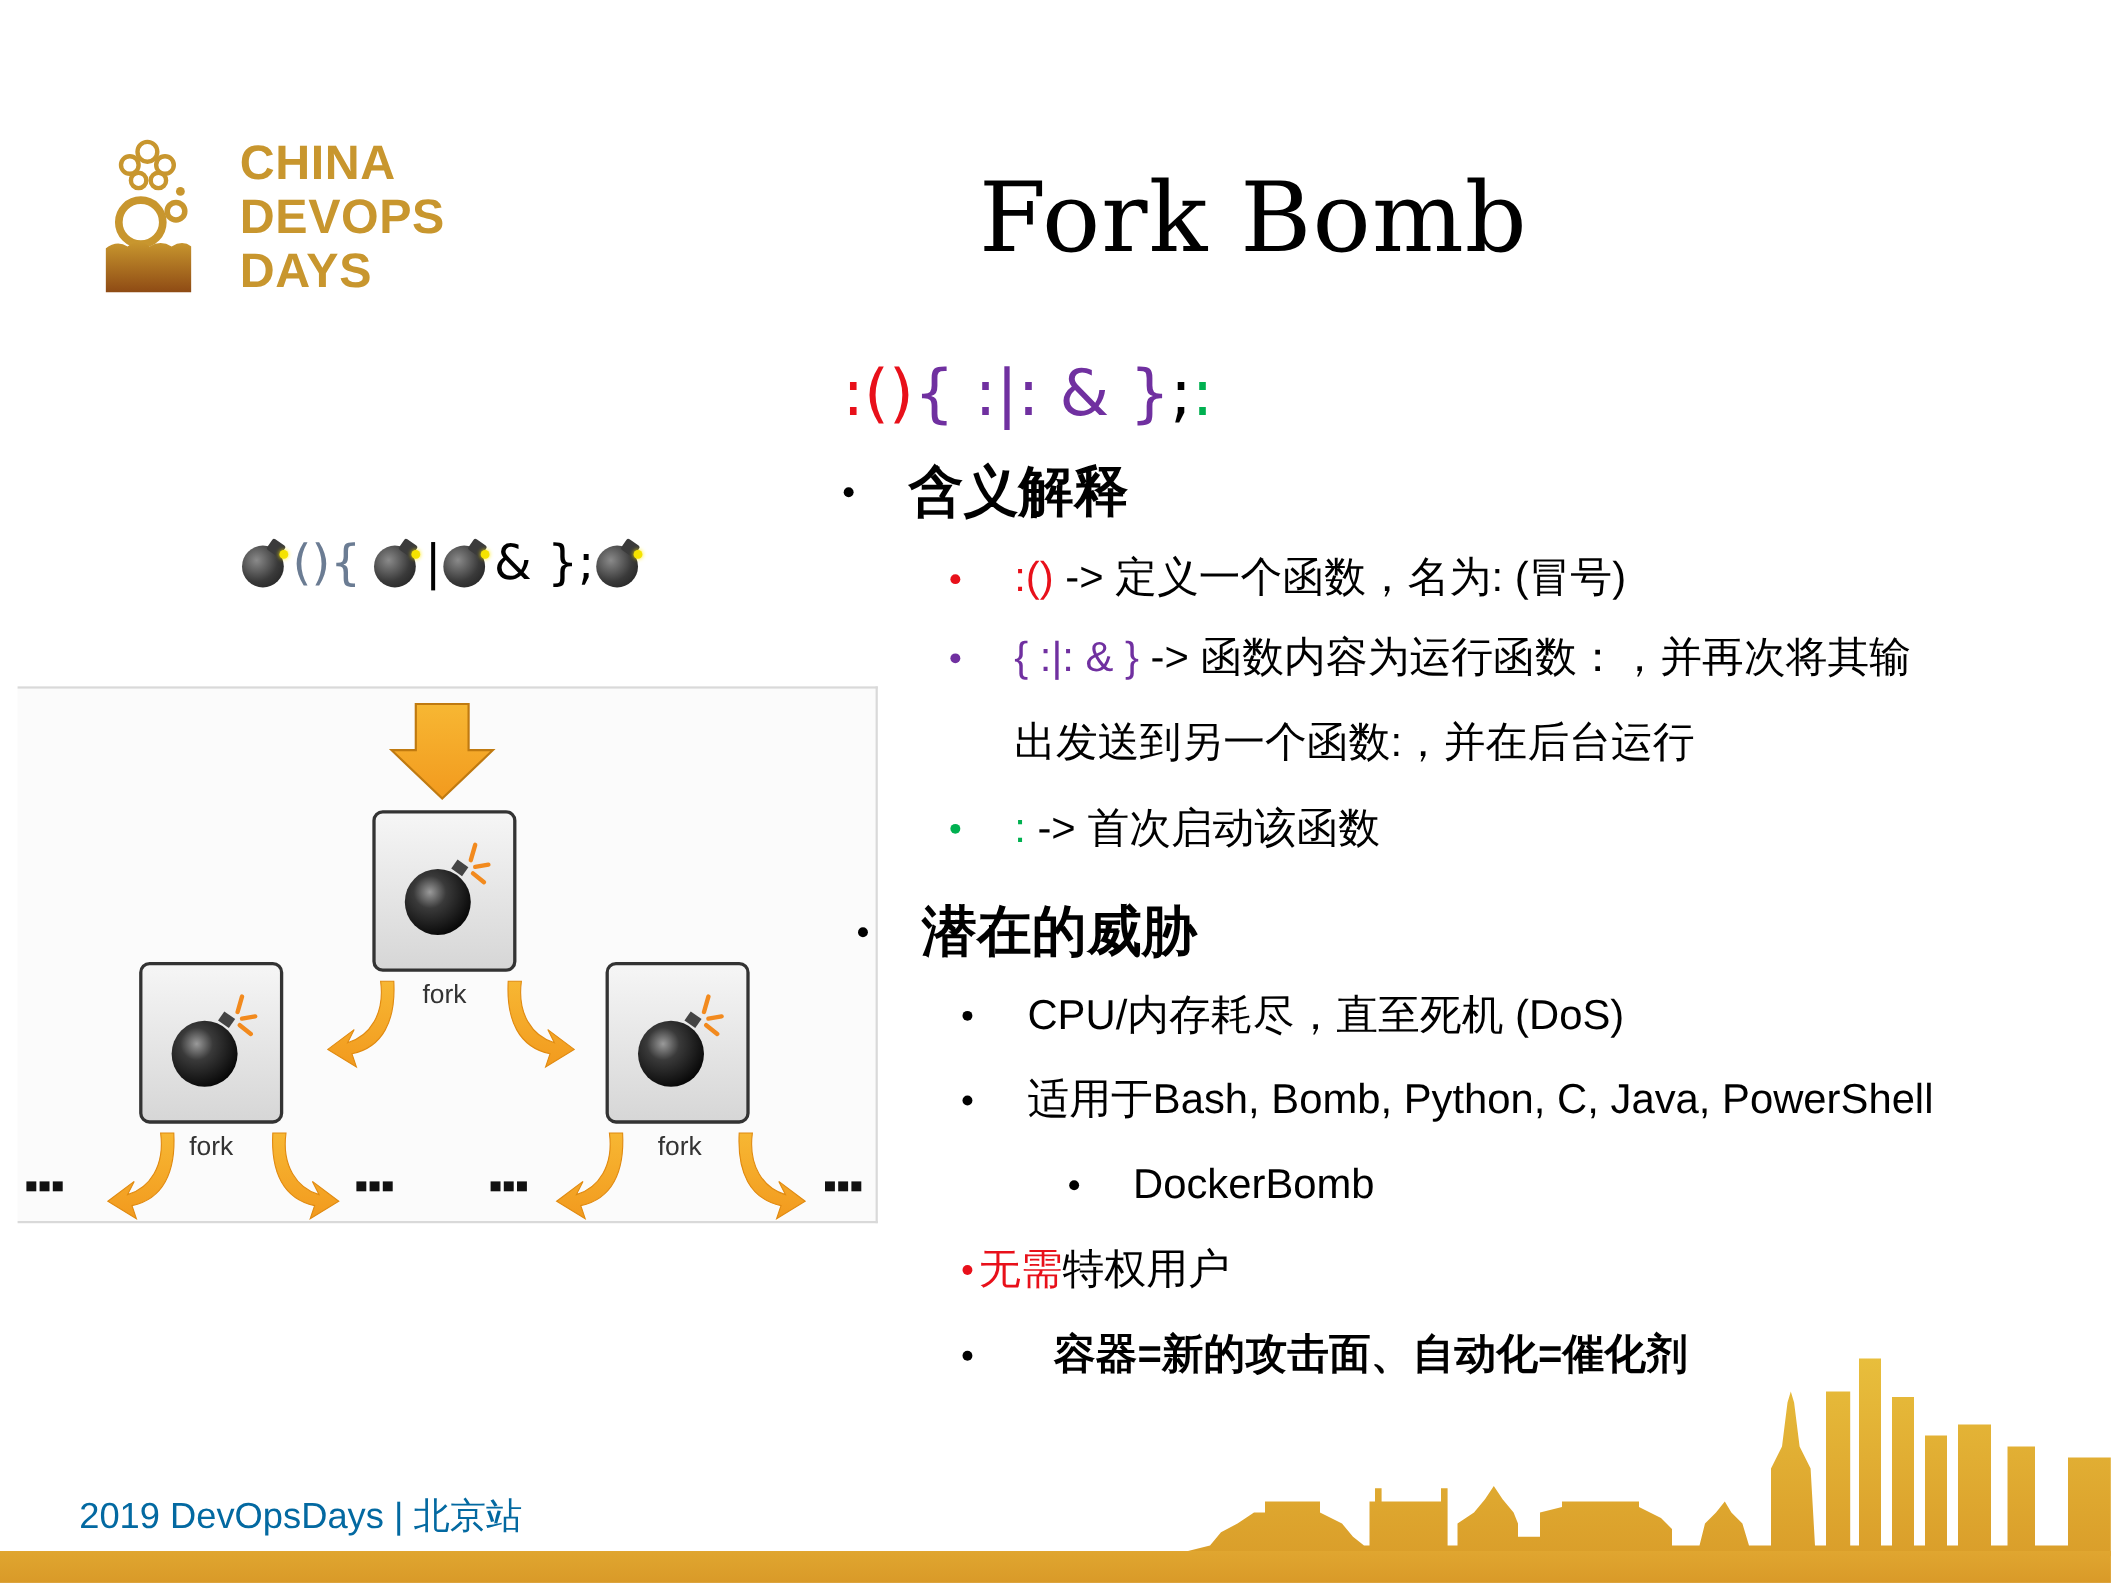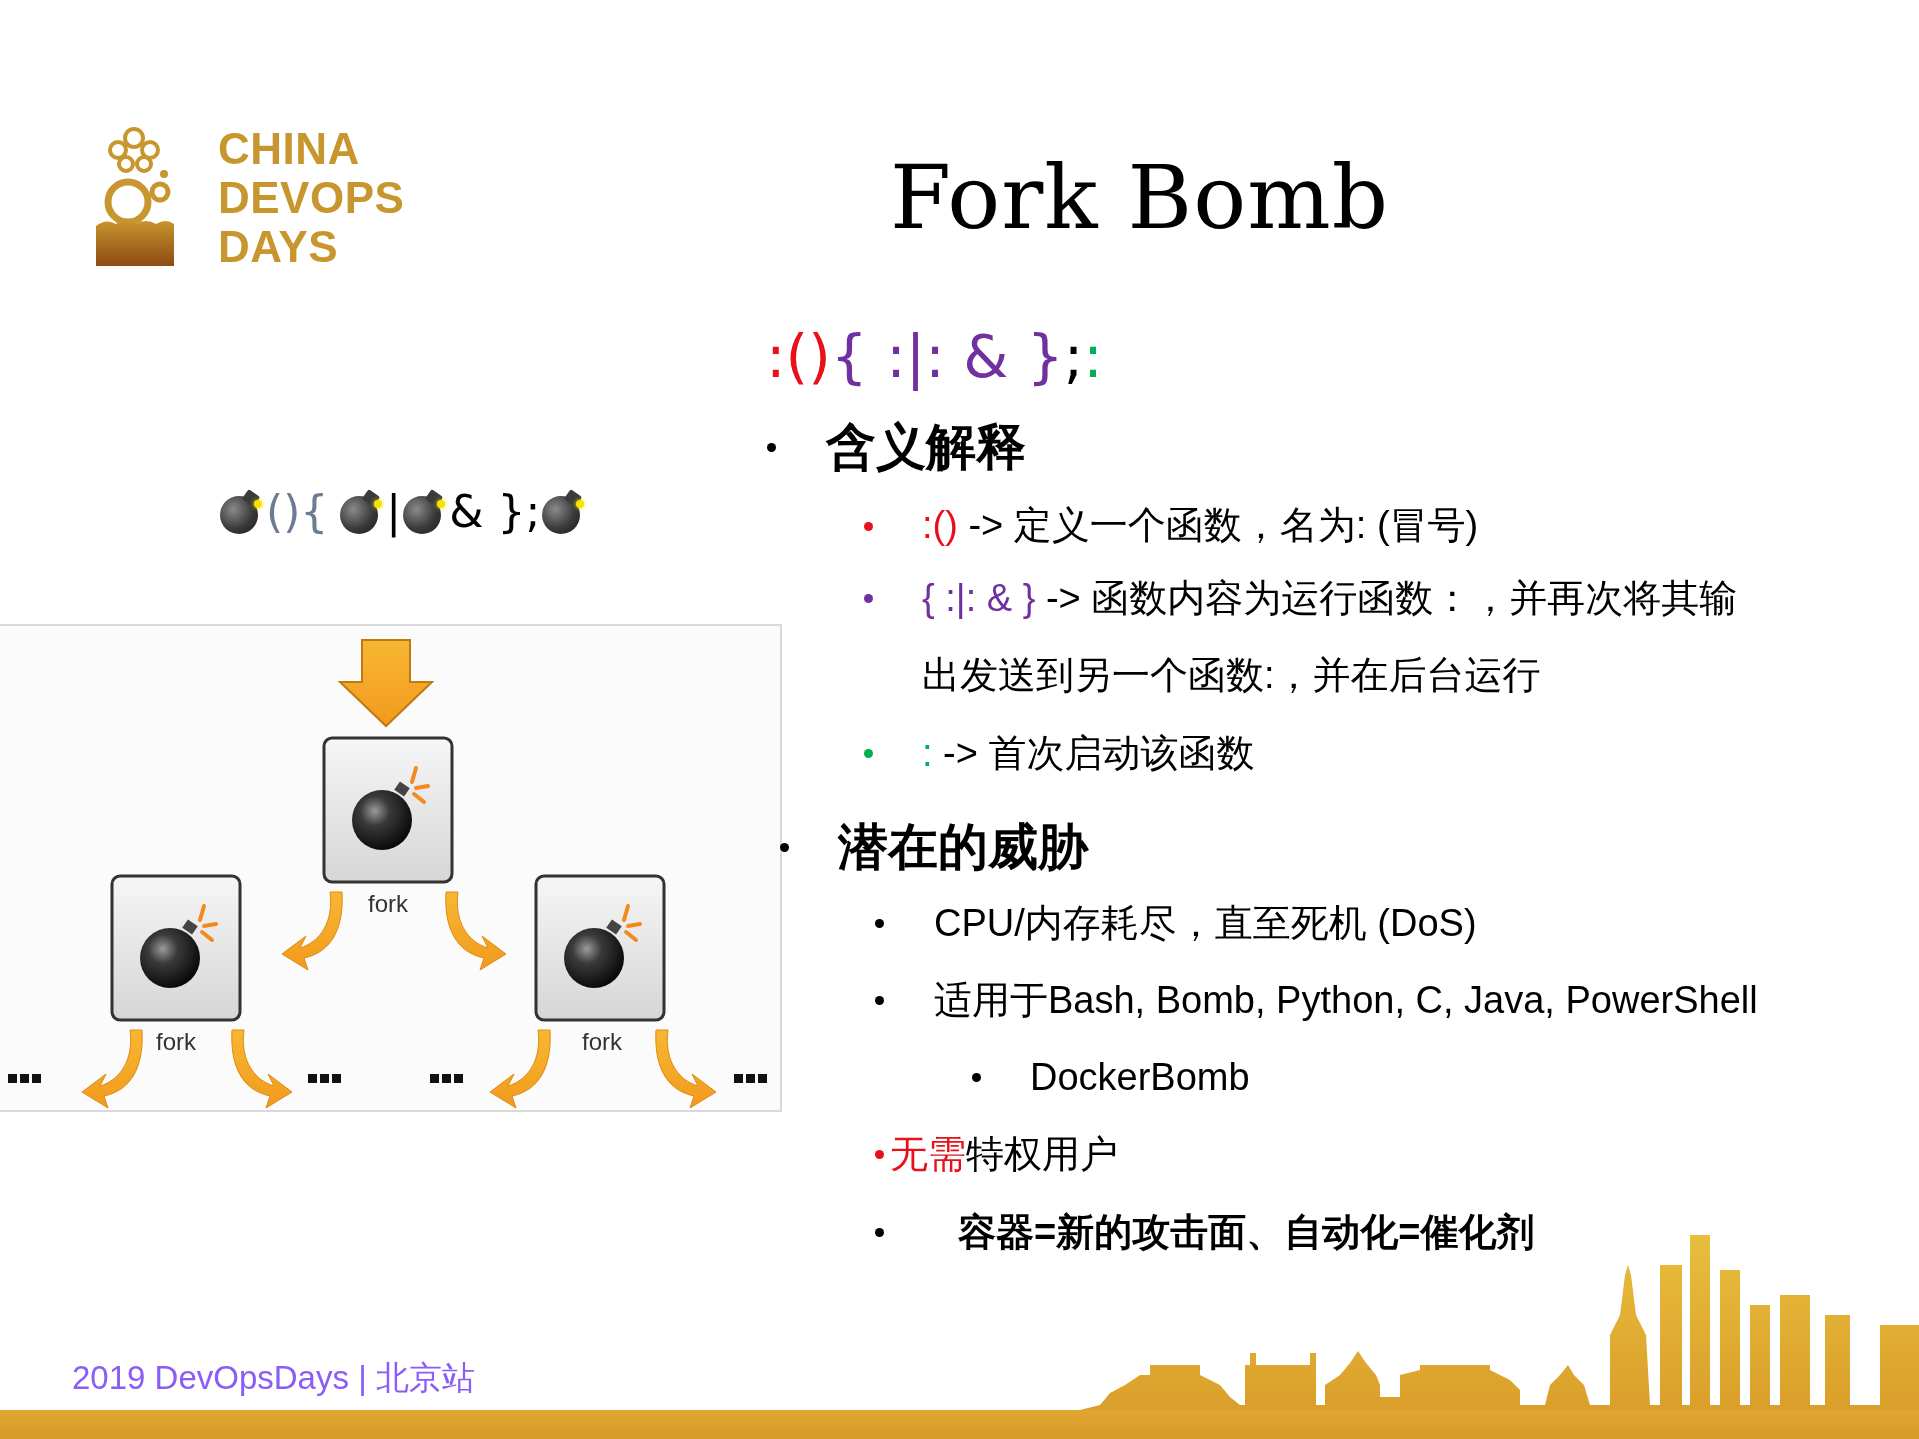--- a/index.html
+++ b/index.html
@@ -31,33 +31,33 @@
   .bomb-line .gray { color:#6B7C93; }
   .bomb-emoji { display:inline-block; width:44px; height:44px; position:relative; margin:0 2px; }
   .bomb-emoji .ball { position:absolute; left:0; top:6px; width:38px; height:38px; border-radius:50%;
        background: radial-gradient(circle at 35% 35%, #8a8a8a 0%, #3a3a3a 55%, #1a1a1a 100%); }
   .bomb-emoji .cap { position:absolute; left:24px; top:2px; width:14px; height:12px; background:#3b3b3b;
        transform:rotate(35deg); border-radius:2px; }
   .bomb-emoji .spark { position:absolute; left:34px; top:10px; width:8px; height:8px; border-radius:50%;
        background:#F5E300; box-shadow:0 0 4px #ffe800; }
 
   
-  .diagram { position:absolute; left:0; top:624px; width:782px; height:488px;
+  .diagram { position:absolute; left:16px; top:624px; width:782px; height:488px;
              border:2px solid #d9d9d9; border-left:none; background:#fbfbfb; box-sizing:border-box; }
   .diagram svg { position:absolute; left:0; top:0; }
 
   
   .bl { position:absolute; white-space:nowrap; }
   .dot { position:absolute; width:9px; height:9px; border-radius:50%; background:#000; }
   .h2 { font-size:50px; font-weight:bold; line-height:50px; }
   .t1 { font-size:38px; line-height:50px; }
   .t2 { font-size:38px; line-height:50px; }
 
   
-  .footer-text { position:absolute; left:72px; top:1356px; font-size:33px; color:#8b5cf6; white-space:nowrap; }
+  .footer-text { position:absolute; left:72px; top:1356px; font-size:33px; color:#0369a1; white-space:nowrap; }
   .footer-band { position:absolute; left:0; top:1410px; width:1919px; height:29px;
                  background: linear-gradient(#E0A630, #D99A28); }
   .skyline { position:absolute; left:1080px; top:1225px; width:839px; height:190px; }
 </style>
 </head>
 <body>
 
 <div class="logo">
   <svg class="logo-mark" viewBox="0 0 78 148">
     <defs>

